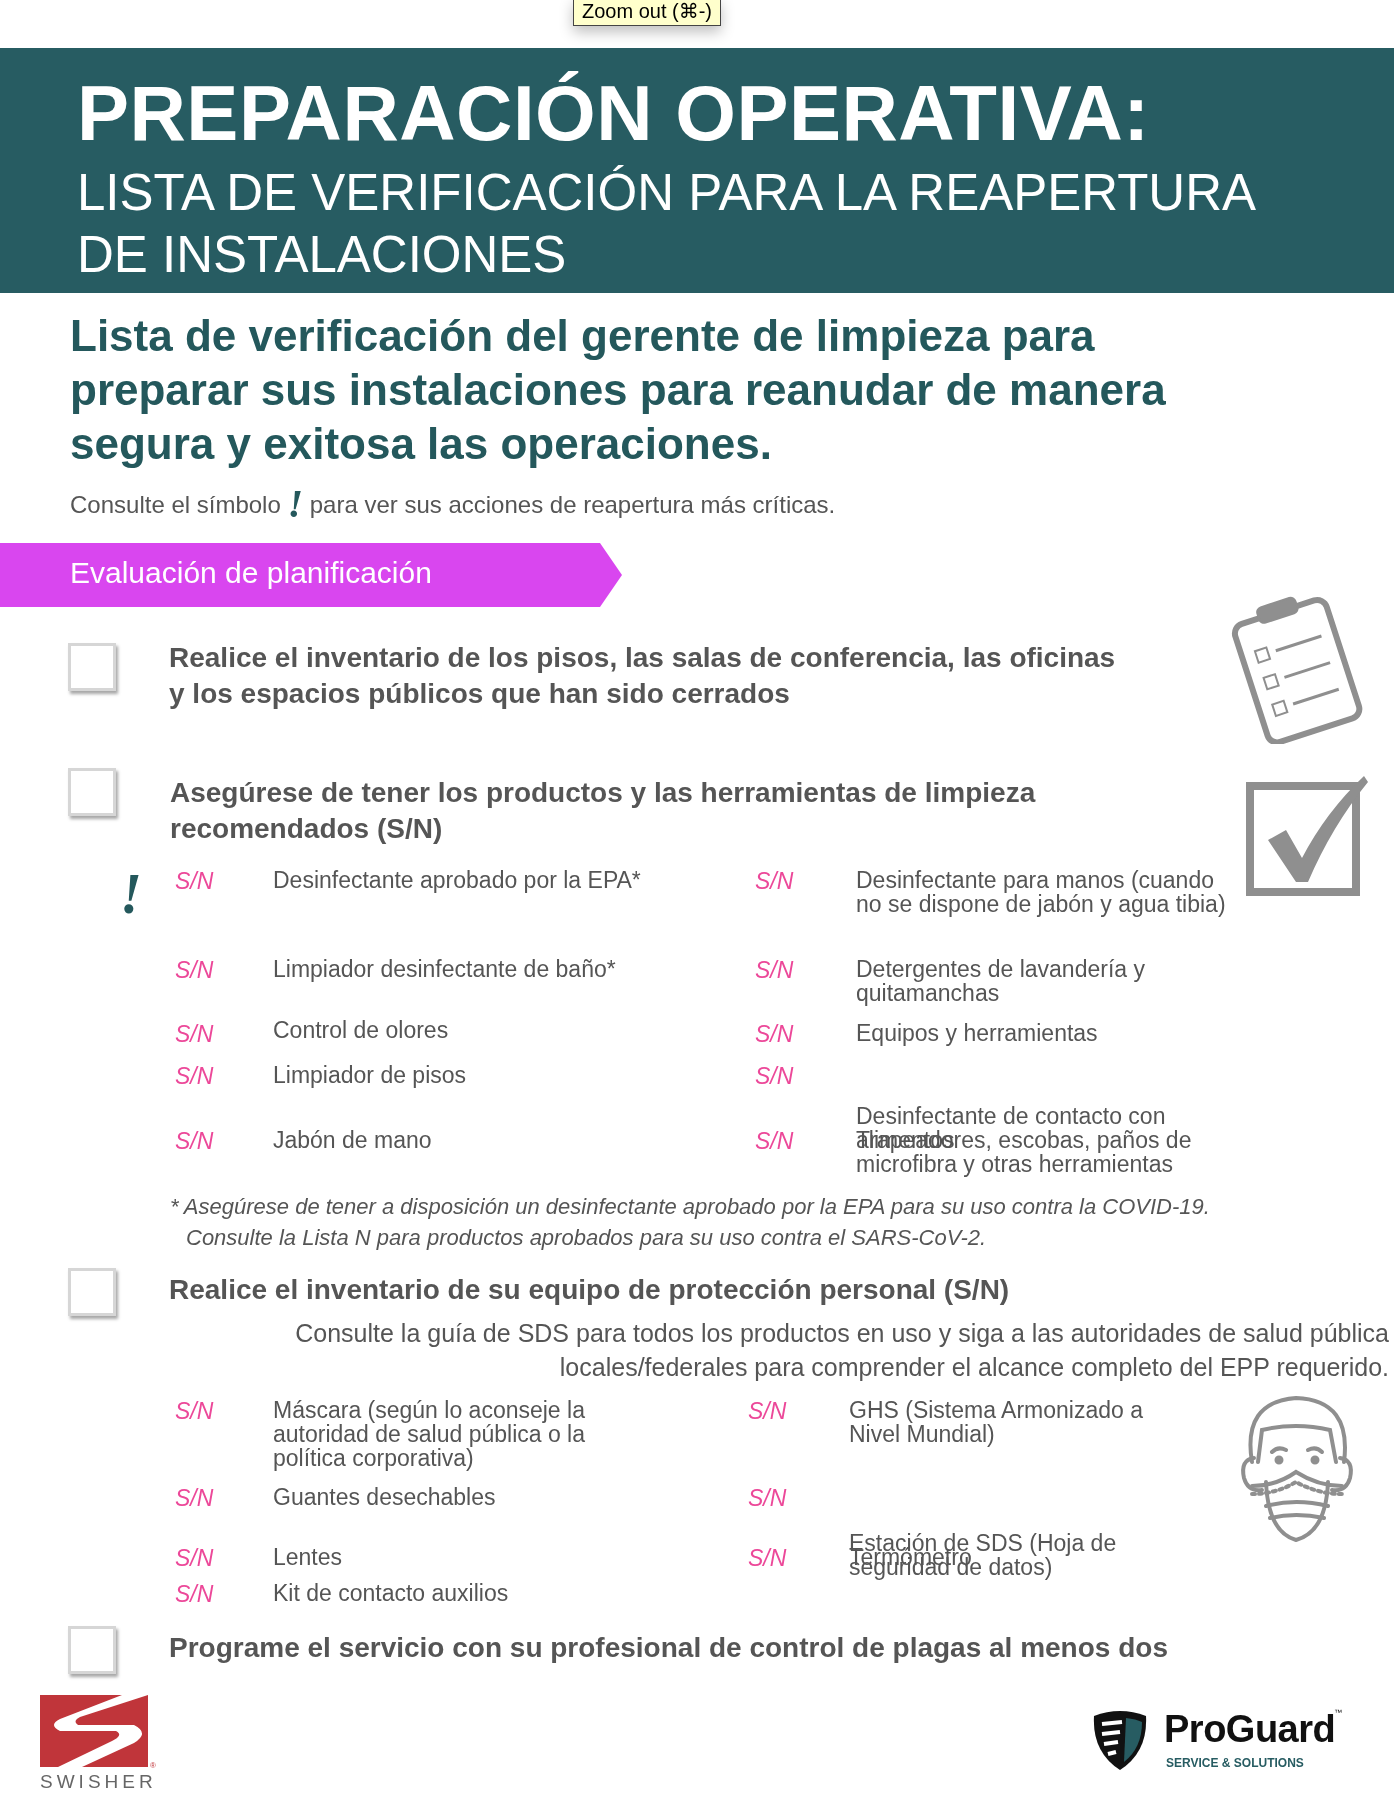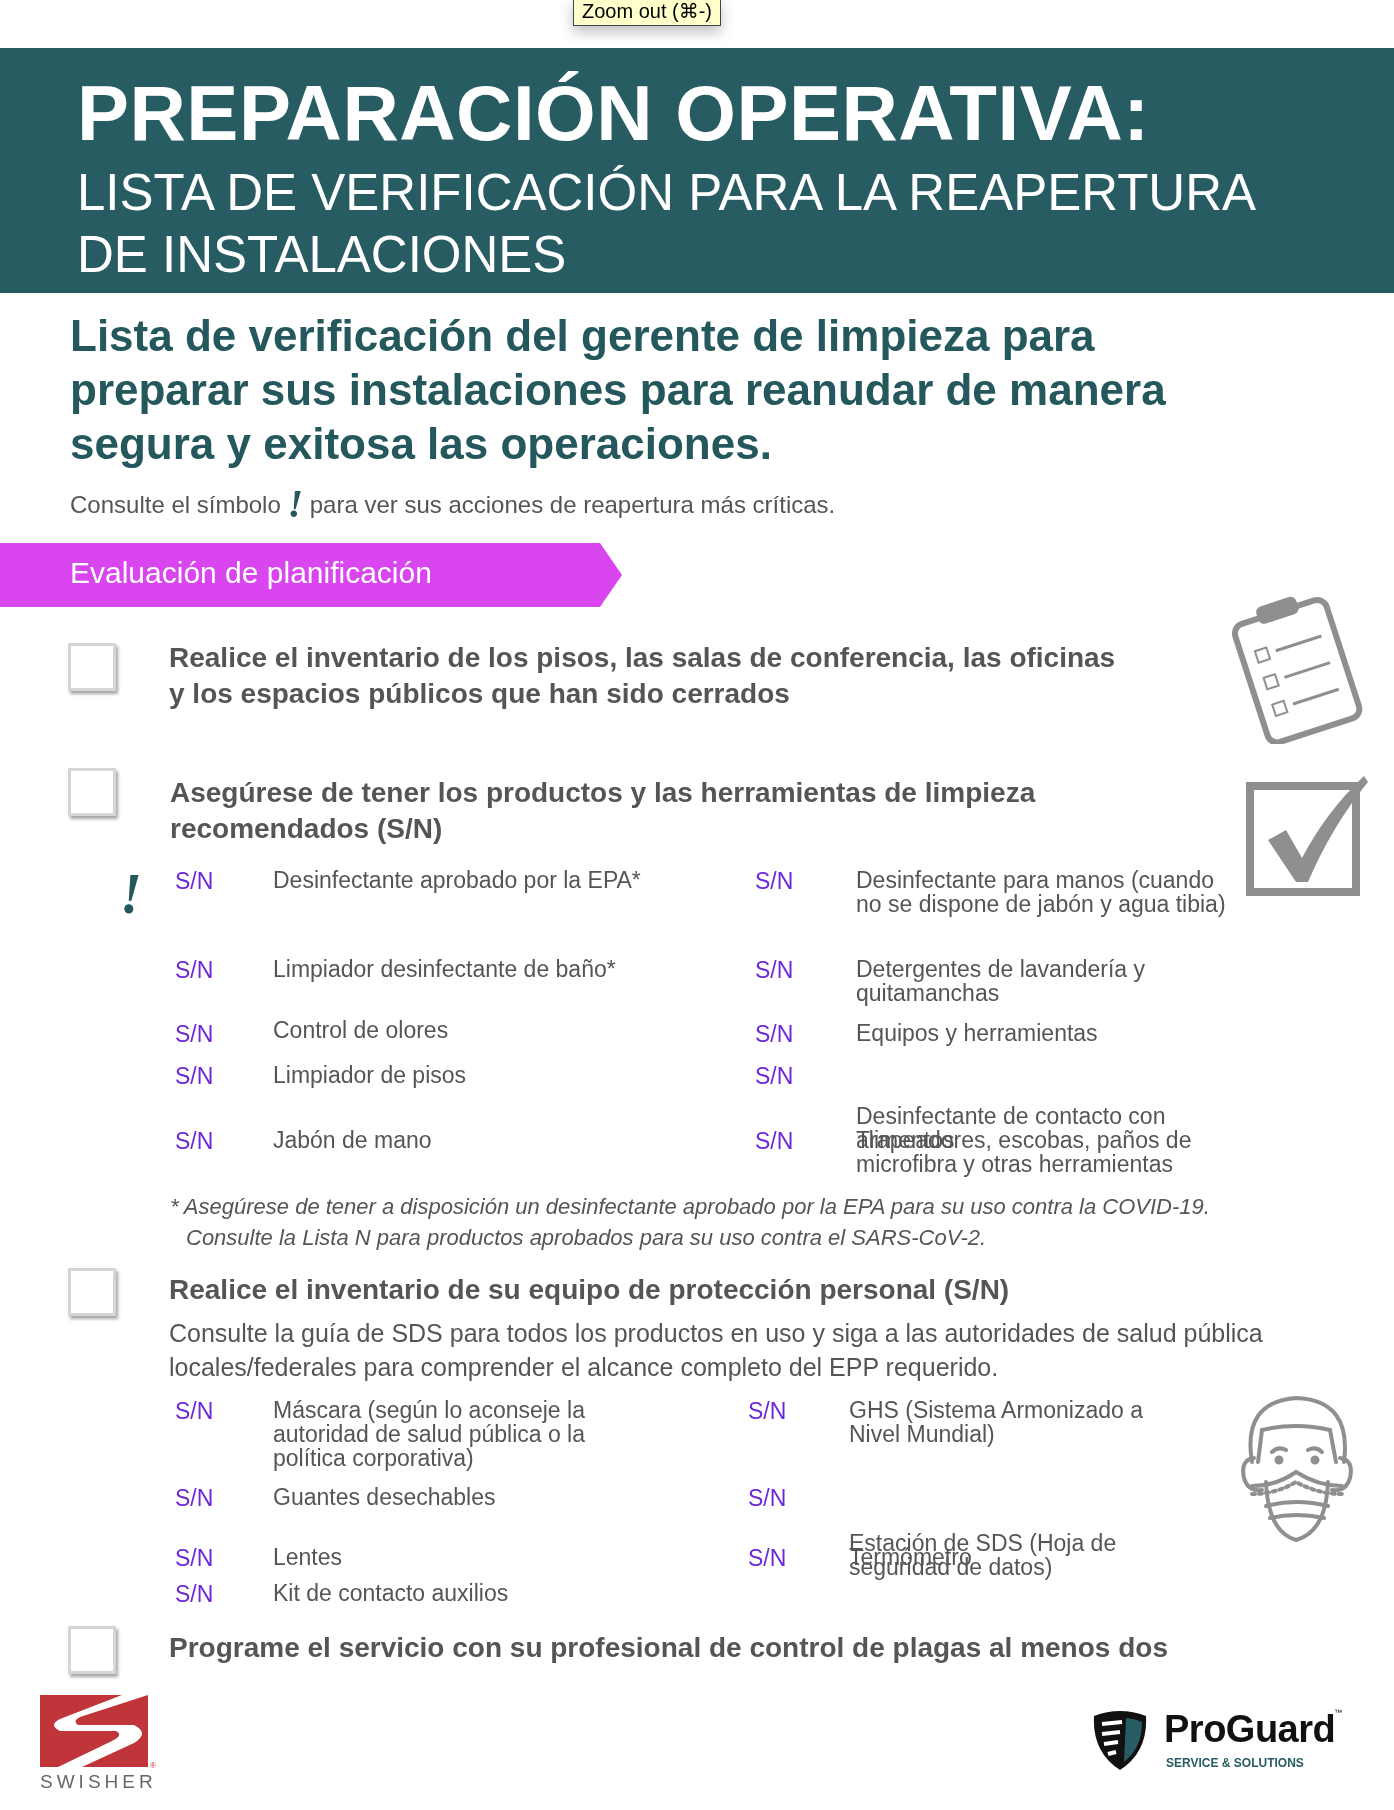--- a/index.html
+++ b/index.html
@@ -13,24 +13,24 @@
   .h-title{left:77px;top:20px;font-size:78px;font-weight:bold;letter-spacing:0.5px;white-space:nowrap;}
   .h-sub{left:77px;font-size:51px;white-space:nowrap;}
   .lead{left:70px;top:309px;width:1200px;font-size:44px;font-weight:bold;color:#24585c;line-height:54px;}
   .note{left:70px;top:491px;font-size:24px;color:#555;white-space:nowrap;}
   .excl{display:inline-block;font-weight:bold;font-style:italic;color:#24585c;font-family:"Liberation Serif",serif;}
   .banner{left:0;top:543px;width:622px;height:64px;background:#d946ef;
           clip-path:polygon(0 0,600px 0,622px 50%,600px 100%,0 100%);}
   .banner span{position:absolute;left:70px;top:13px;font-size:30px;color:#fff;white-space:nowrap;}
   .cb{width:42px;height:42px;border:3px solid #d6d6d6;background:#fff;box-shadow:2px 3px 3px rgba(0,0,0,0.35);cursor:pointer;}
   .task{font-size:28px;font-weight:bold;color:#555;line-height:36px;}
-  .sn{font-size:23px;color:#6d28d9;}
+  .sn{font-size:23px;color:#ec4899;font-style:italic;}
   .item{font-size:23px;color:#555;line-height:24px;}
   .foot{font-size:22px;font-style:italic;color:#555;line-height:31px;white-space:nowrap;}
-  .desc{font-size:25px;color:#555;line-height:34px;}
+  .desc{font-size:25px;color:#555;line-height:34px;text-align:right;}
   .icon svg{display:block;}
 </style>
 </head>
 <body>
 
 <div class="abs tooltip">Zoom out (⌘-)</div>
 
 <div class="abs header">
   <div class="abs h-title">PREPARACIÓN OPERATIVA:</div>
   <div class="abs h-sub" style="top:115px;">LISTA DE VERIFICACIÓN PARA LA REAPERTURA</div>

